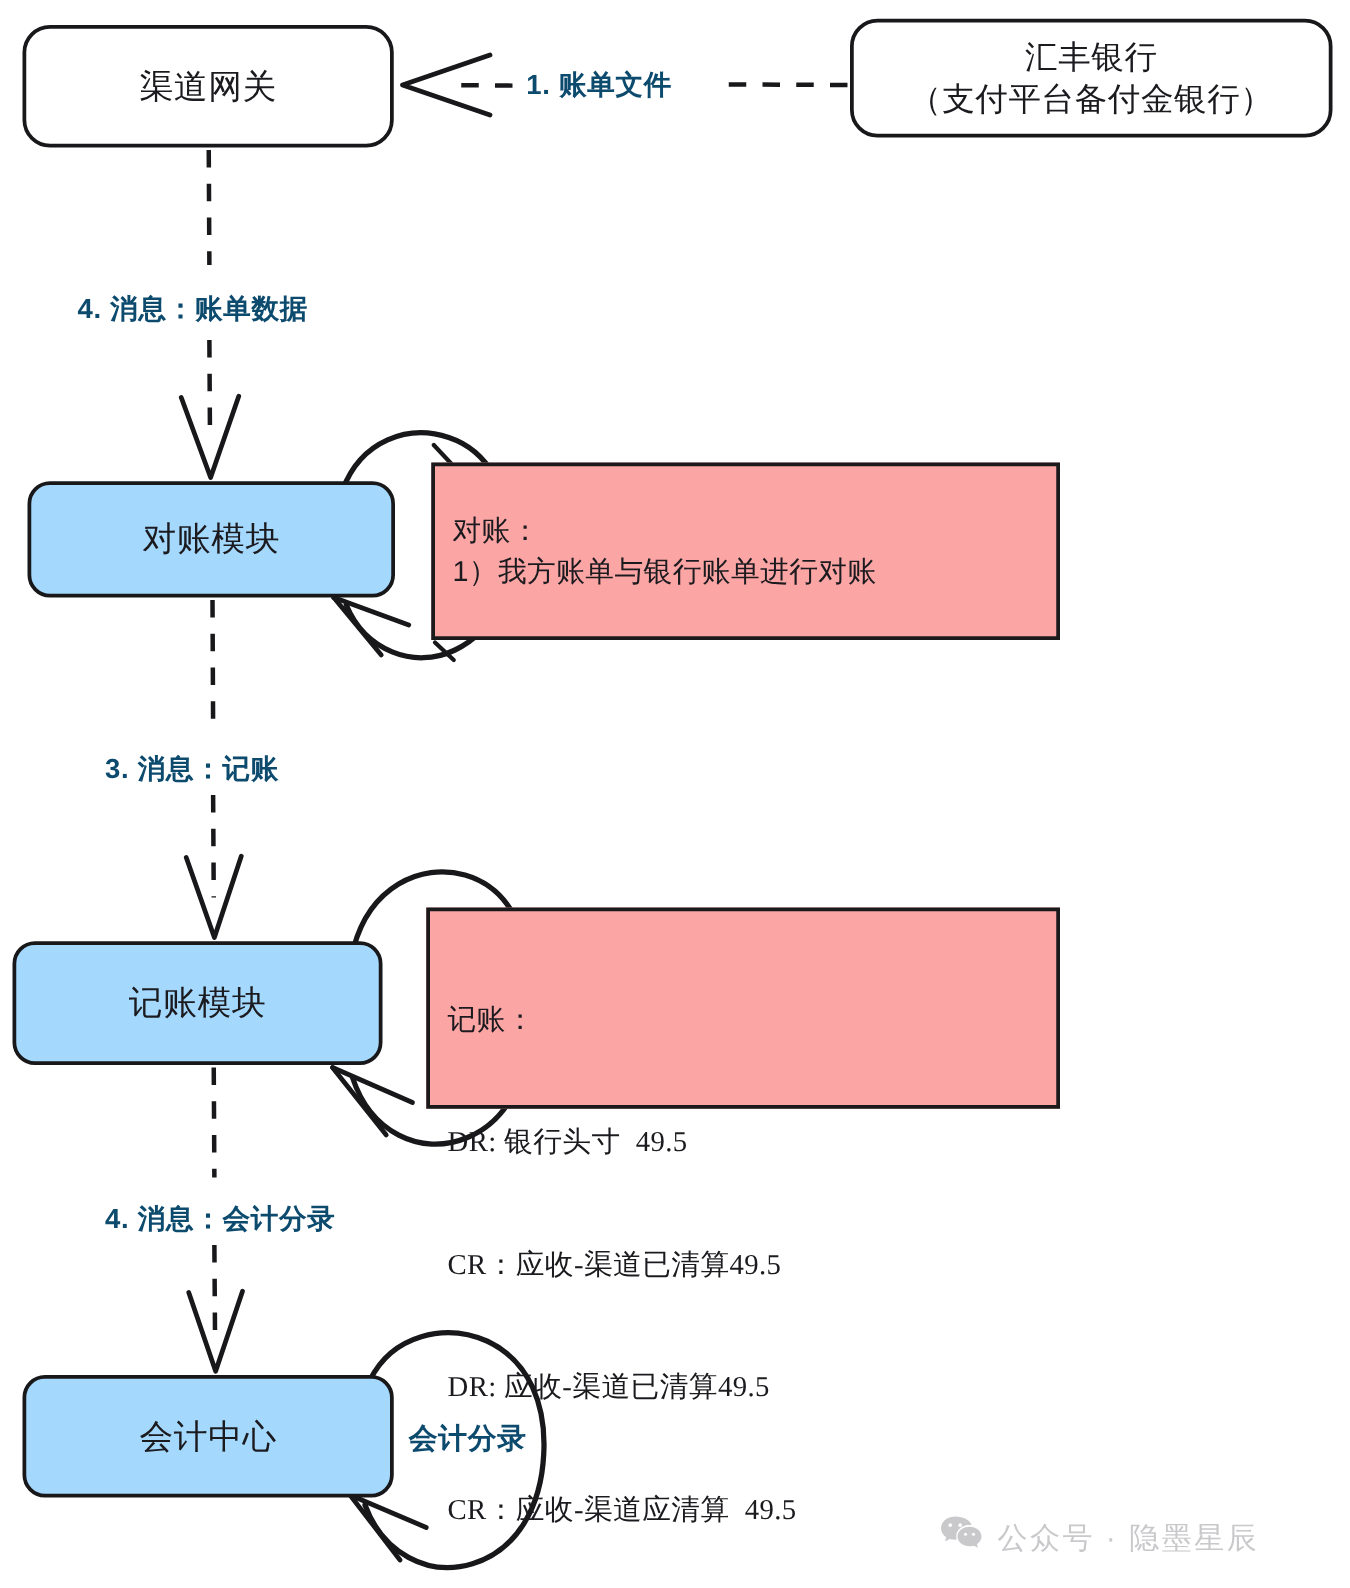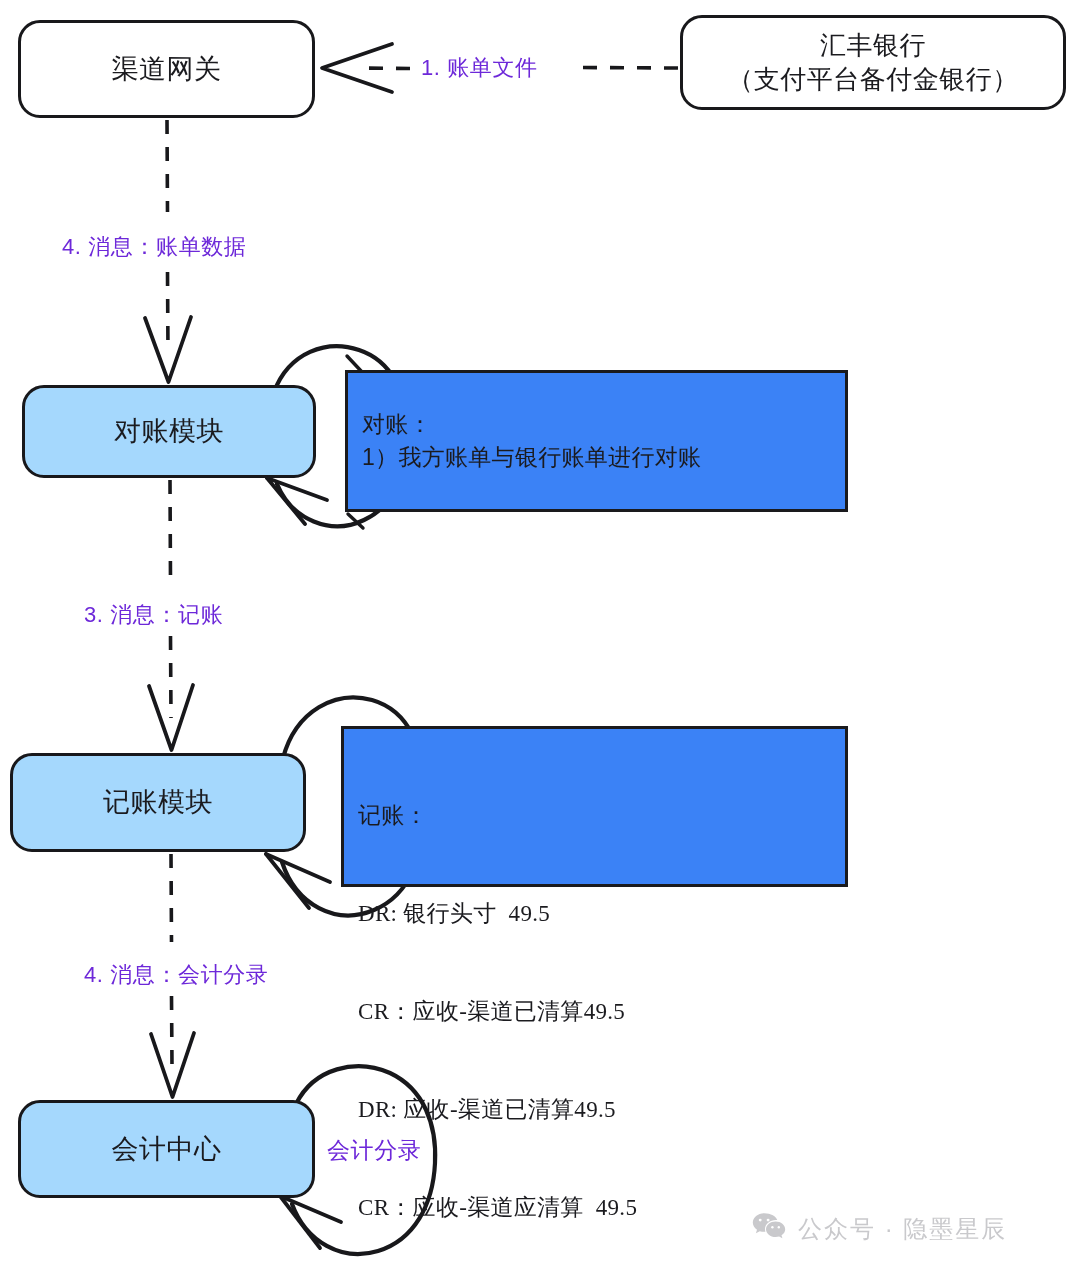--- a/index.html
+++ b/index.html
@@ -15,39 +15,40 @@
   .node{
     position:absolute;box-sizing:border-box;
     display:flex;align-items:center;justify-content:center;
     text-align:center;color:#1b1b1f;
     border:3.2px solid #18181b;
     border-radius:22px;
     line-height:1.28;
     letter-spacing:.5px;
   }
   .node.white{background:#ffffff;}
-  .node.blue{background:#a5d8fd;}
+  .node.blue{background:#a5d8fd;border-radius:18px;}
   .node .t{display:block;}
 
   
   .note{
     position:absolute;box-sizing:border-box;
-    background:#3b82f6;border:3px solid #1a1a1d;
+    background:#fca5a5;border:3px solid #1a1a1d;
     color:#1b1b1f;
     padding:10px 14px;
     line-height:1.42;
     letter-spacing:.3px;
     white-space:pre;
   }
   .note .ln{display:block;}
 
   
   .lbl{
-    position:absolute;color:#6d28d9;white-space:nowrap;
+    position:absolute;color:#0c4a6e;white-space:nowrap;
     letter-spacing:.6px;
+    font-weight:bold;
   }
 
   
   .watermark{
     position:absolute;display:flex;align-items:center;gap:12px;
     color:#c9c9cc;letter-spacing:2px;white-space:nowrap;
   }
   .wm-icon{display:block;}
 </style>
 </head>

